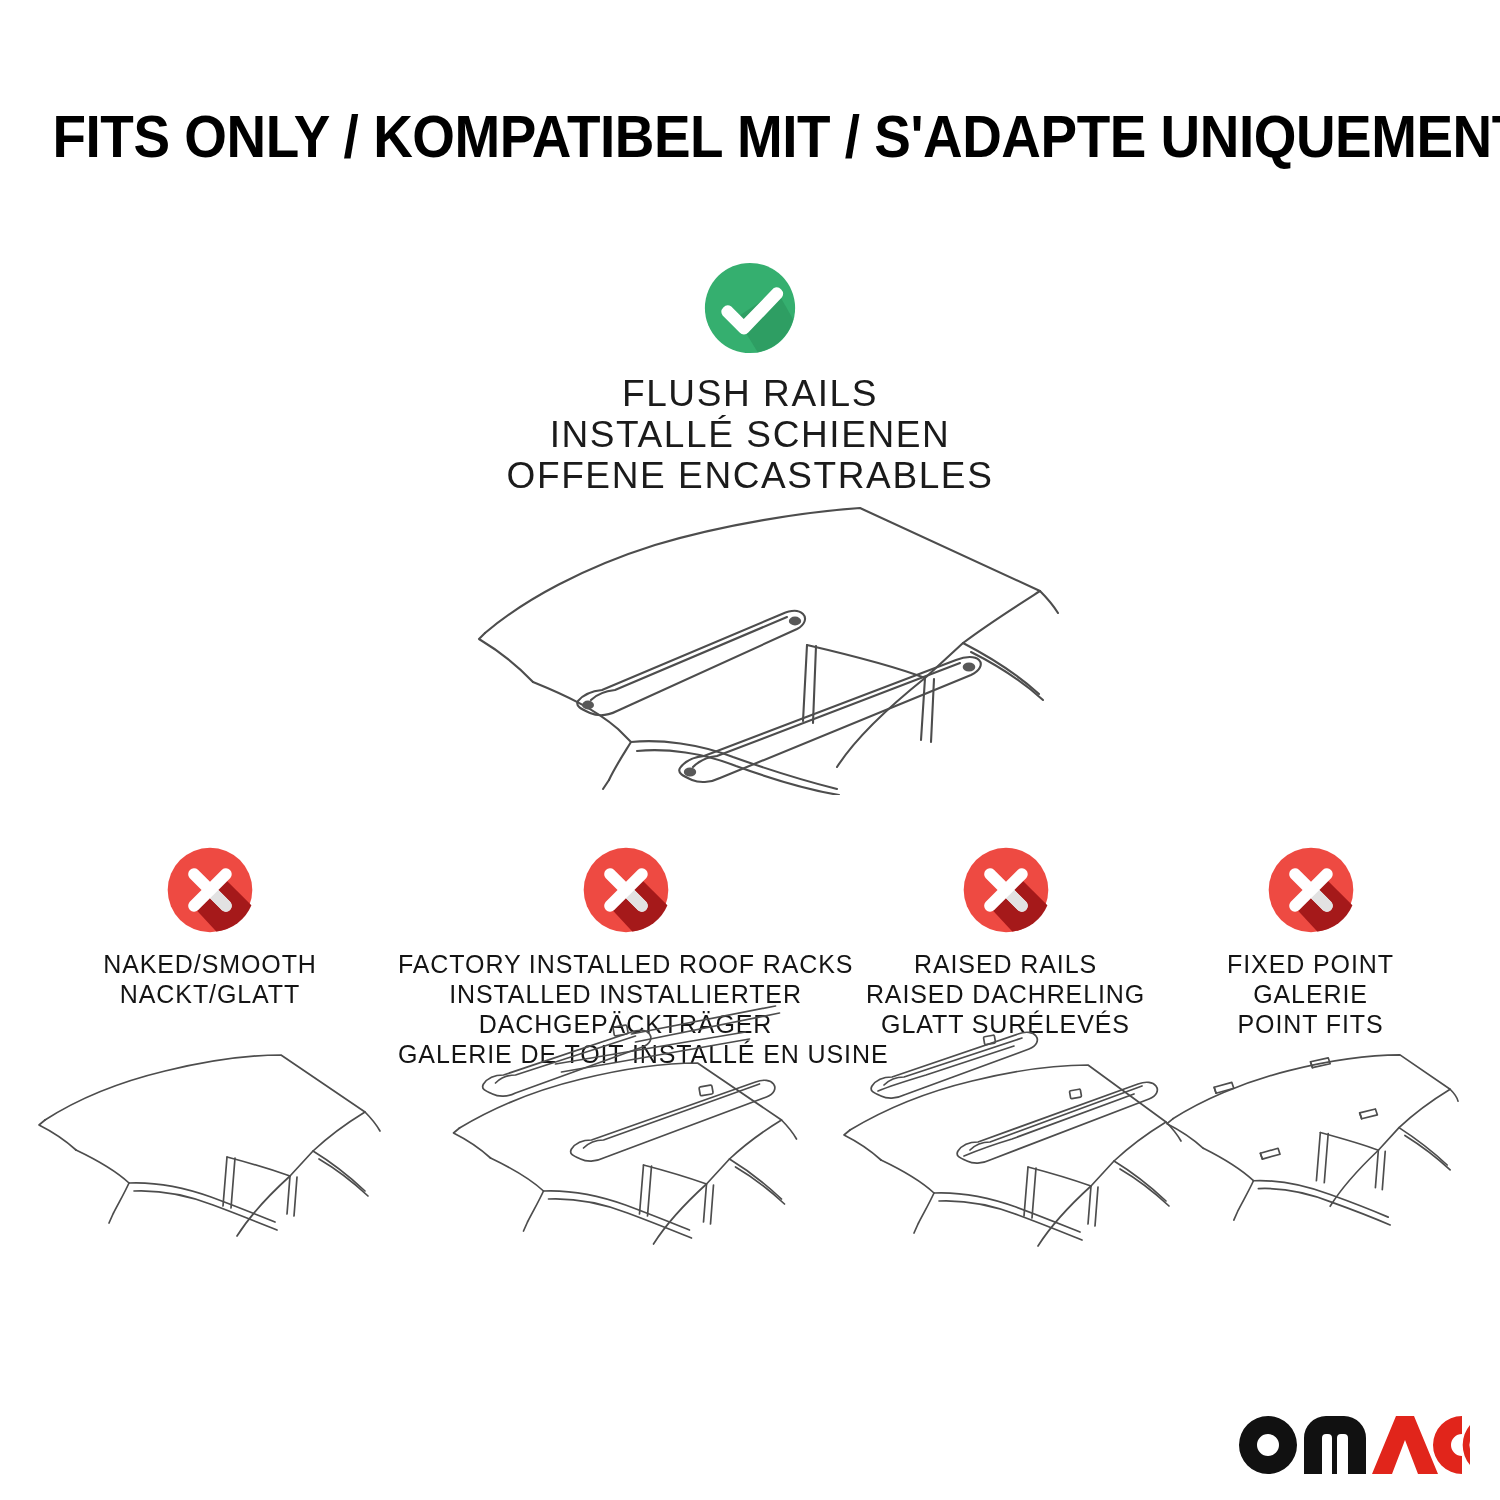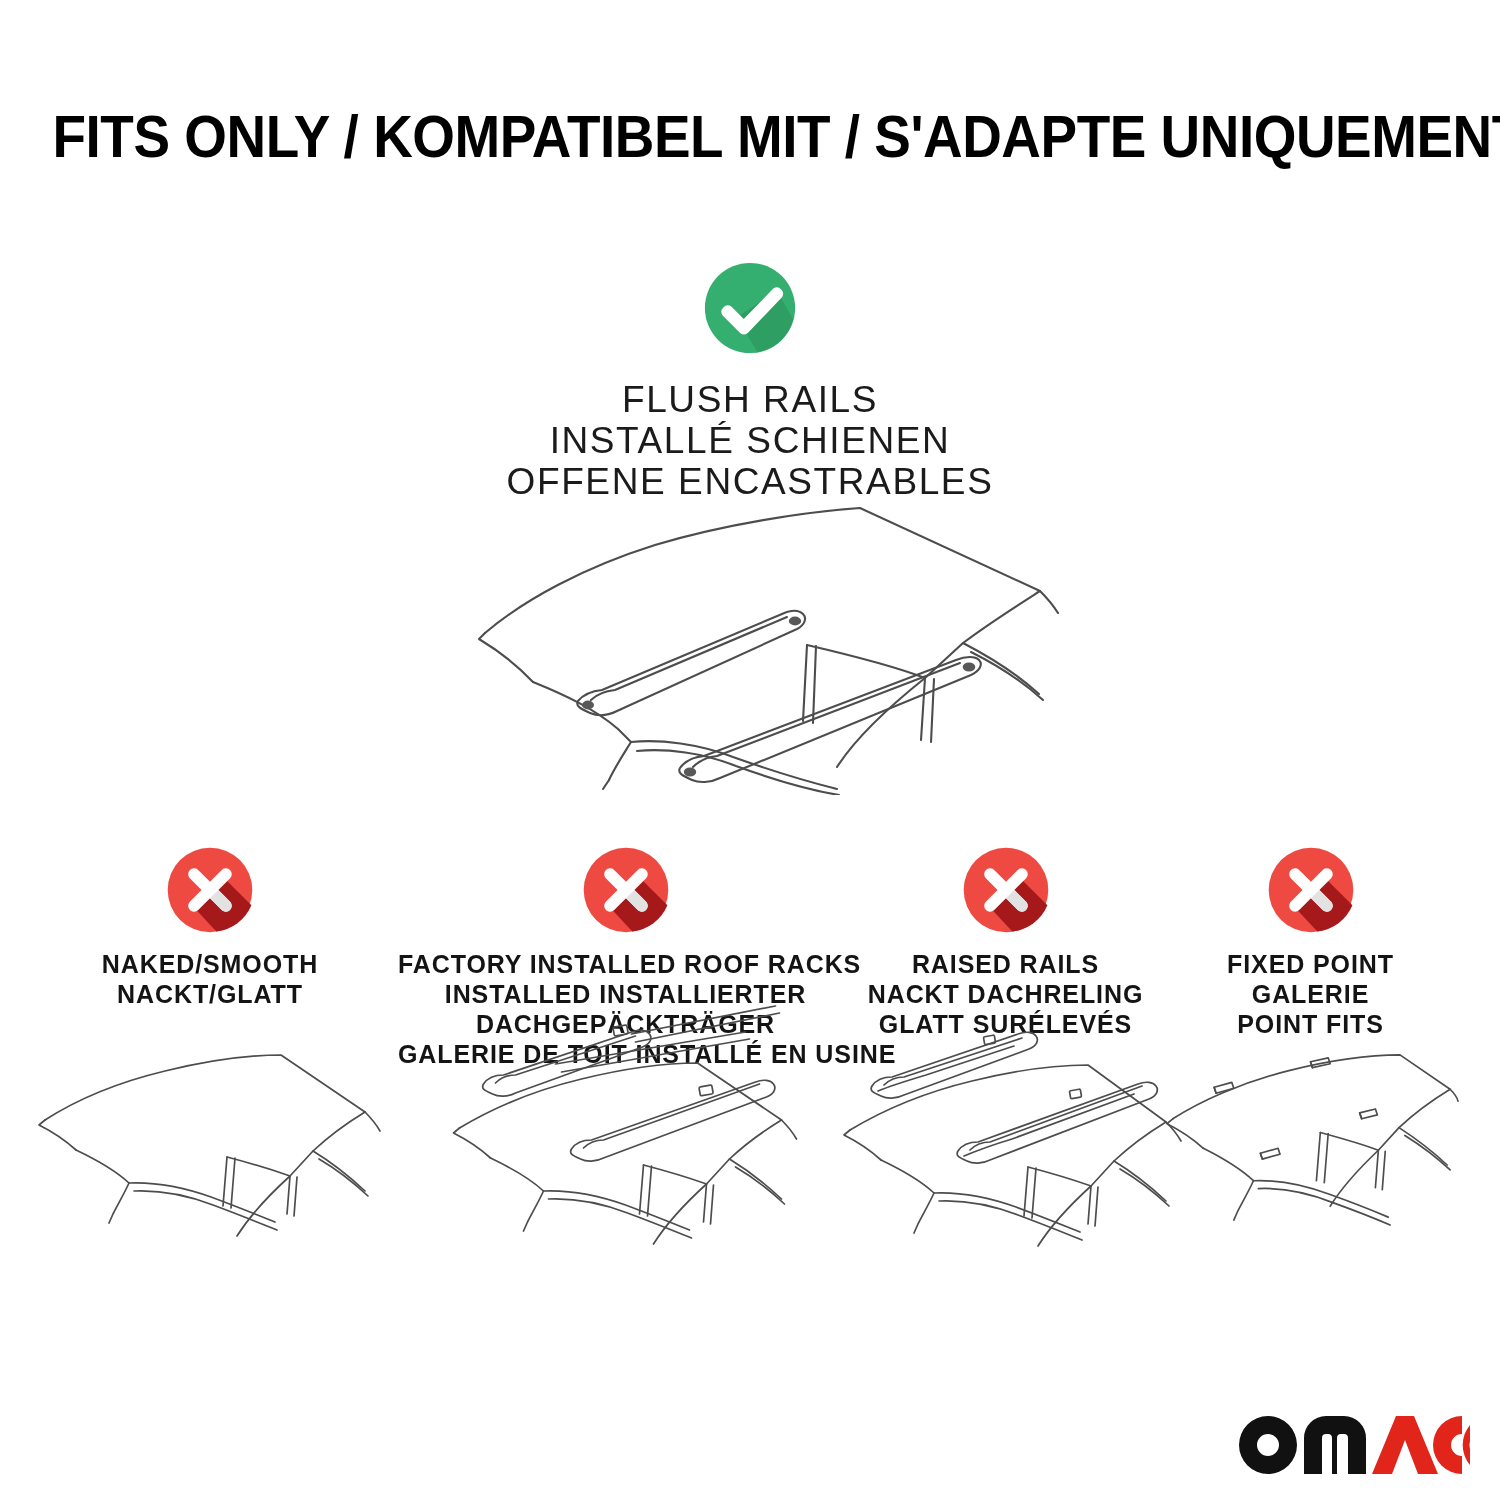--- a/index.html
+++ b/index.html
@@ -44,21 +44,21 @@
   }
   .icon-badge {
     display: inline-block;
     width: 96px;
     height: 96px;
     position: relative;
   }
   .icon-badge svg { display: block; width: 100%; height: 100%; }
 
   .hero-labels {
-    margin-top: 19px;
+    margin-top: 13px;
     font-weight: 300;
     font-size: 37px;
     line-height: 41px;
     letter-spacing: 1.6px;
     color: #1b1b1b;
   }
   .hero-labels div { white-space: nowrap; }
 
   
   .hero-art {
@@ -85,21 +85,21 @@
   }
   .col-0 { left: 35px;   width: 350px; }
   .col-1 { left: 398px;  width: 455px; }
   .col-2 { left: 838px;  width: 335px; }
   .col-3 { left: 1163px; width: 295px; }
 
   .col .icon-badge { width: 90px; height: 90px; }
 
   .col-labels {
     margin-top: 10px;
-    font-weight: 700;
+    font-weight: 400;
     font-size: 25px;
     line-height: 30px;
     letter-spacing: 0.9px;
     color: #141414;
   }
   .col-labels div { white-space: nowrap; }
 
   .col-art {
     position: absolute;
     left: 0;
@@ -290,21 +290,21 @@
         <path d="M36.6 27.4 A6.6 6.6 0 0 0 27.3 36.7 L40.6 50 L27.3 63.3
                  A6.6 6.6 0 0 0 36.6 72.6 L50 59.3 L63.3 72.6
                  A6.6 6.6 0 0 0 72.6 63.3 L59.3 50 L72.6 36.7
                  A6.6 6.6 0 0 0 63.3 27.4 L50 40.7 Z" fill="#ffffff"></path>
         <path d="M50 59.3 L63.3 72.6 A6.6 6.6 0 0 0 72.6 63.3 L59.3 50 Z" fill="#e2e2e2"></path>
       </svg>
     </span>
 
     <div class="col-labels">
       <div>RAISED RAILS</div>
-      <div>NACKT DACHRELING</div>
+      <div>RAISED DACHRELING</div>
       <div>GLATT SURÉLEVÉS</div>
     </div>
 
     <div class="col-art">
       <svg viewBox="0 0 335 230" xmlns="http://www.w3.org/2000/svg" fill="none" stroke="#4d4d4d" stroke-width="1.7" stroke-linecap="round" stroke-linejoin="round">
         <path d="M12 80 C42 62 84 43 134 31 C179 20 219 15 250 15
                  L328 72 C310 83 292 96 276 111 L253 136
                  C231 156 212 177 200 196"></path>
         <path d="M12 80 L6 85 C20 92 32 100 43 110"></path>
         <path d="M43 110 C64 120 82 130 96 143"></path>

